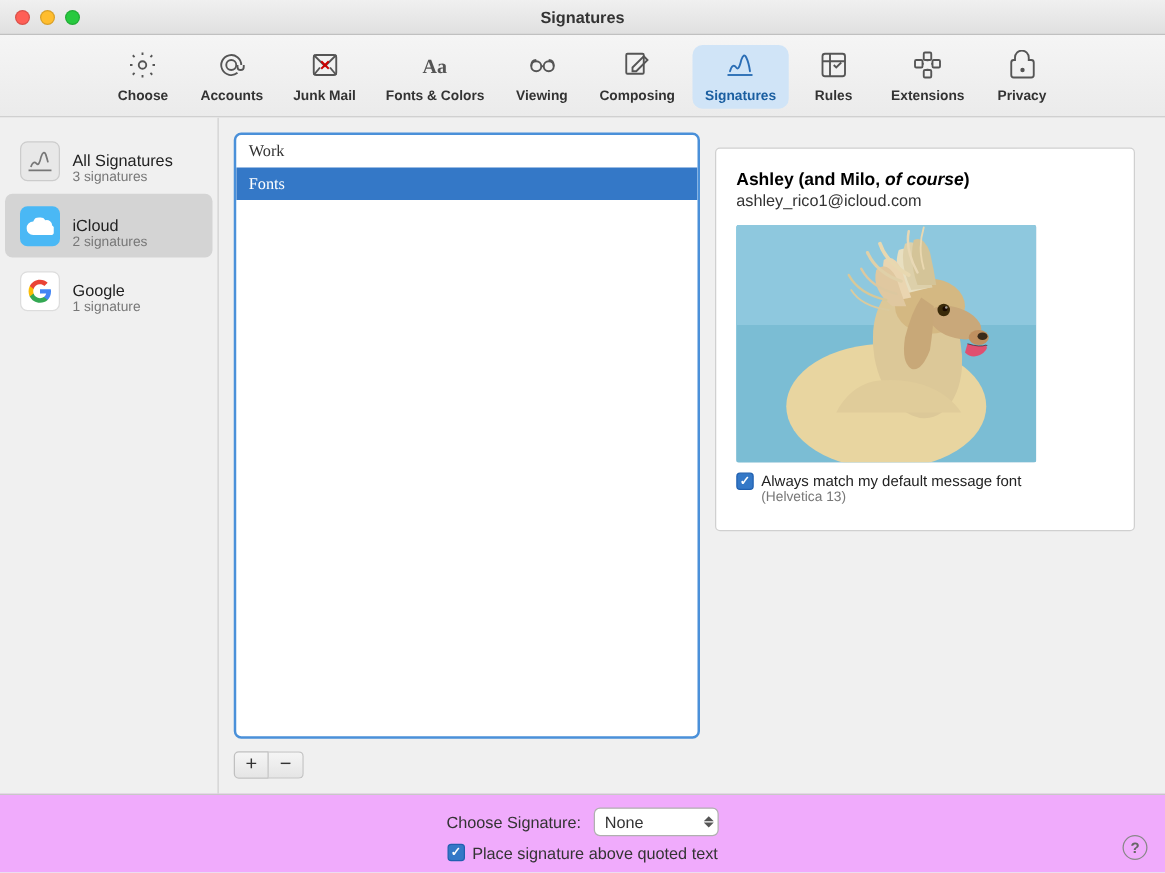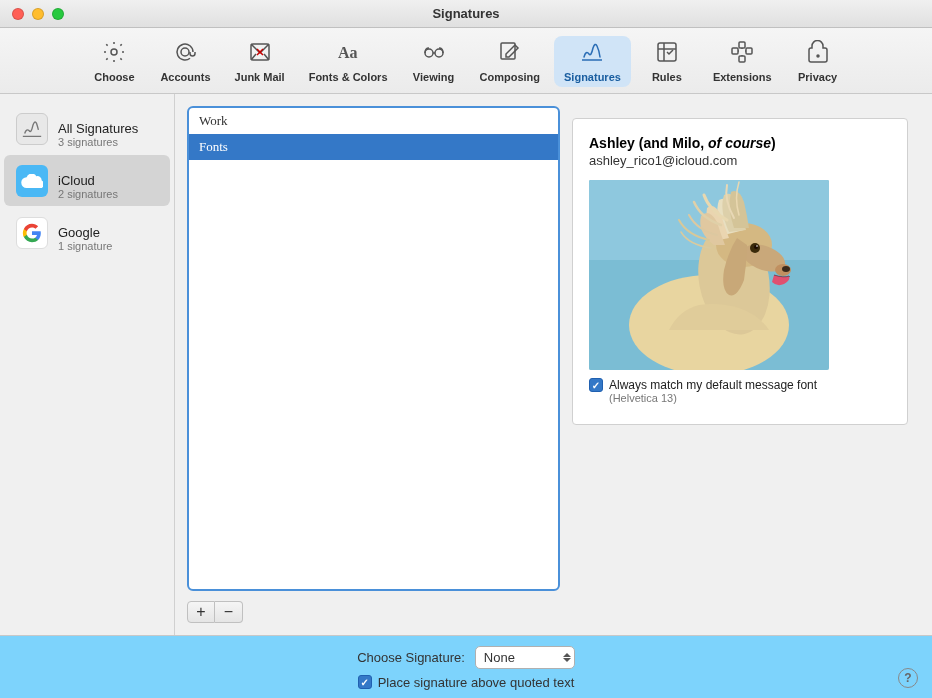--- a/index.html
+++ b/index.html
@@ -250,21 +250,21 @@
       color: white;
       font-size: 10px;
       font-weight: bold;
     }
     .font-match-text-col { display: flex; flex-direction: column; }
     .font-match-label { font-size: 12px; color: #222; }
     .font-match-sub { font-size: 11px; color: #777; }
 
     
     .bottom-bar {
-      background: #7dd3fc;
+      background: #f0abfc;
       border-top: 1px solid #c8c8c8;
       padding: 10px 0 8px 0;
       display: flex;
       flex-direction: column;
       align-items: center;
       gap: 6px;
       flex-shrink: 0;
     }
     .choose-sig-row {
       display: flex;

